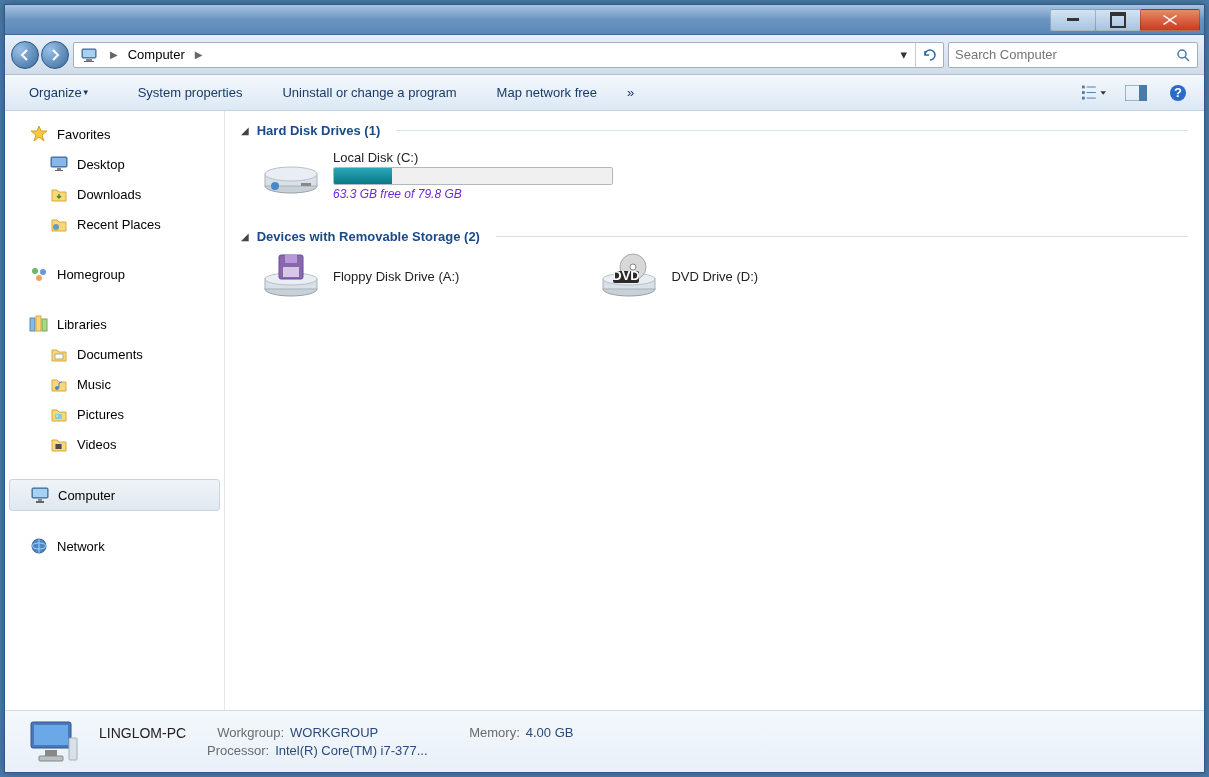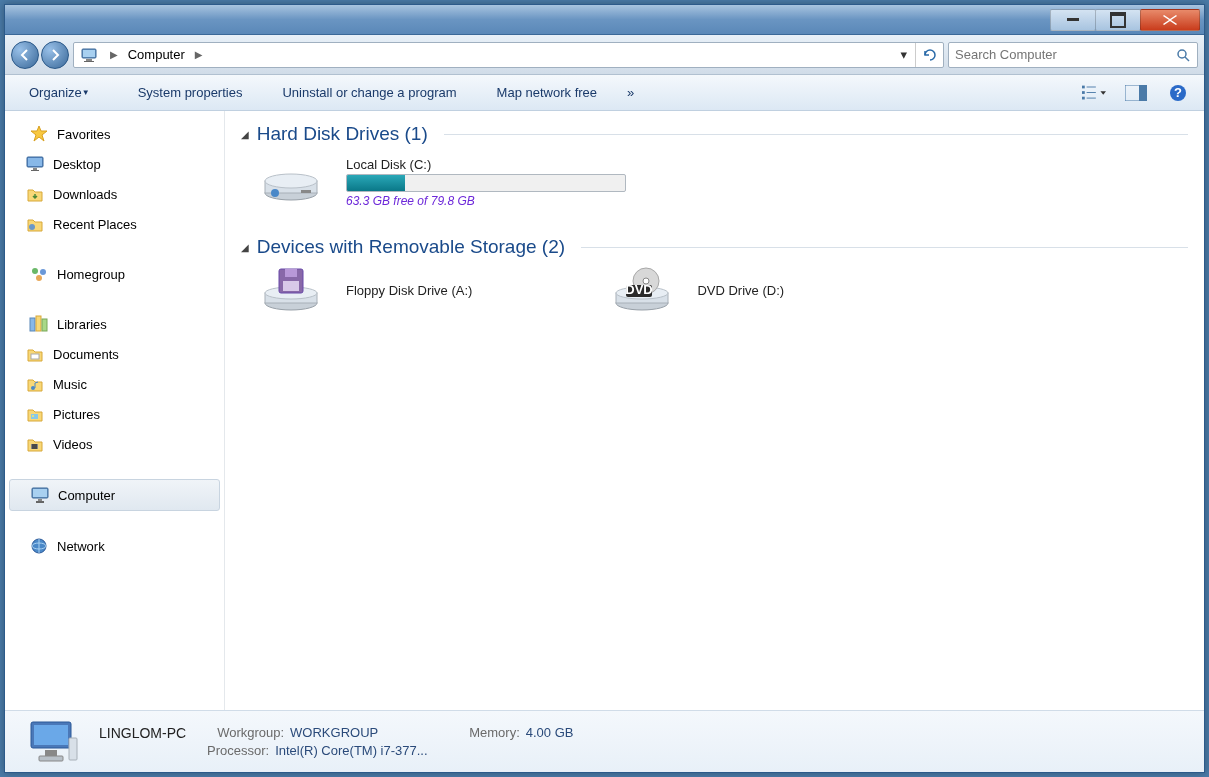--- a/index.html
+++ b/index.html
@@ -35,31 +35,31 @@
 .tb-sep { flex: 1; }
 .tb-drop { font-size: 8px; }
 .tb-icons { display: flex; gap: 18px; align-items: center; }
 .tb-iconbtn { width: 24px; height: 20px; display: flex; align-items: center; justify-content: center; cursor: pointer; }
 
 .body { flex: 1; display: flex; overflow: hidden; }
 .sidebar { width: 220px; background: #fff; border-right: 1px solid #e4e8ec; padding: 8px 0; }
 .sb-group { margin-bottom: 20px; }
 .sb-item { padding: 5px 8px 5px 24px; display: flex; align-items: center; gap: 8px; cursor: pointer; }
 .sb-item.header { }
-.sb-item.sub { padding-left: 20px; }
+.sb-item.sub { padding-left: 44px; }
 .sb-item.selected { background: linear-gradient(to bottom, #f0f4f8, #e0e8f0); border: 1px solid #c8d4e0; border-radius: 3px; margin: 0 4px; padding-left: 20px; }
 .sb-icon { width: 20px; height: 20px; display: flex; align-items: center; justify-content: center; font-size: 16px; }
 
 .content { flex: 1; padding: 12px 16px; overflow: auto; }
 .group-header { display: flex; align-items: center; gap: 8px; color: #1a4a8a; margin-bottom: 12px; cursor: pointer; }
 .group-arrow { font-size: 10px; color: #444; }
-.group-title { font-size: 19px; }
+.group-title { font-size: 13px; font-weight: bold; }
 .group-line { flex: 1; height: 1px; background: #d8e0e8; margin-left: 8px; }
 .drives { display: flex; flex-wrap: wrap; gap: 40px; margin-left: 20px; margin-bottom: 28px; }
-.drive { display: flex; gap: 25px; align-items: center; cursor: pointer; }
+.drive { display: flex; gap: 12px; align-items: center; cursor: pointer; }
 .drive-icon { width: 60px; height: 40px; display: flex; align-items: center; justify-content: center; }
 .drive-info { display: flex; flex-direction: column; gap: 2px; }
 .drive-name { color: #222; }
 .drive-bar { width: 280px; height: 18px; border: 1px solid #b0b8c0; background: #f0f0f0; border-radius: 2px; overflow: hidden; }
 .drive-bar-fill { height: 100%; background: linear-gradient(to bottom, #2aa8b8, #0a7888); }
 .drive-free { color: #6d28d9; font-size: 12px; font-style: italic; }
 
 .statusbar { height: 62px; background: linear-gradient(to bottom, #f4f8fc, #e8f0f8); border-top: 1px solid #d0dce8; display: flex; align-items: center; padding: 0 20px; gap: 18px; }
 .sb-pc-icon { width: 56px; height: 48px; }
 .sb-details { display: flex; flex-direction: column; gap: 2px; }

